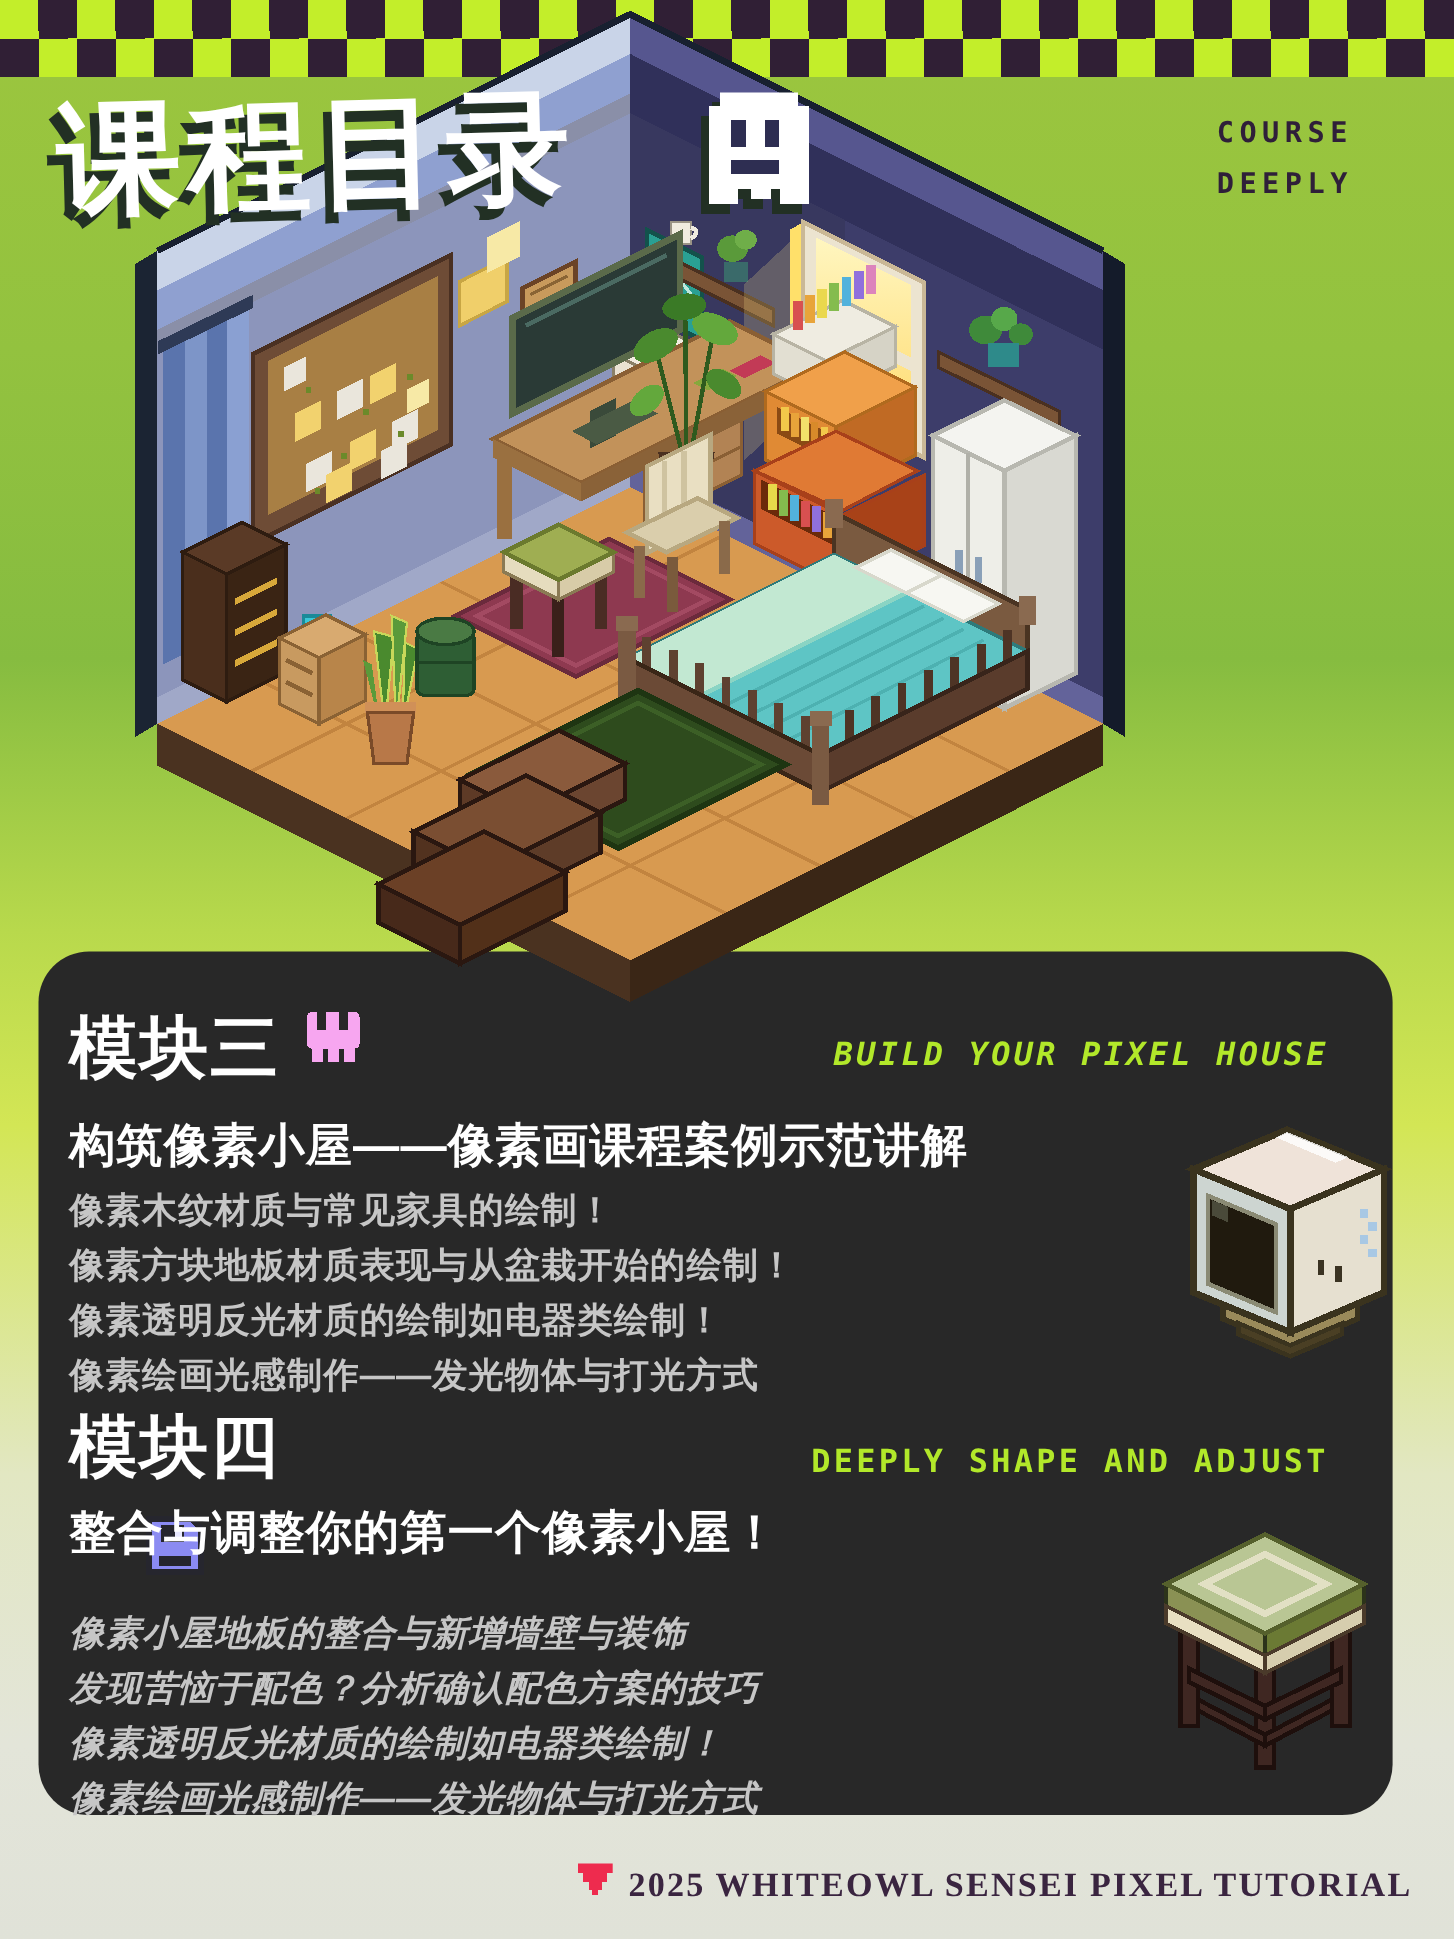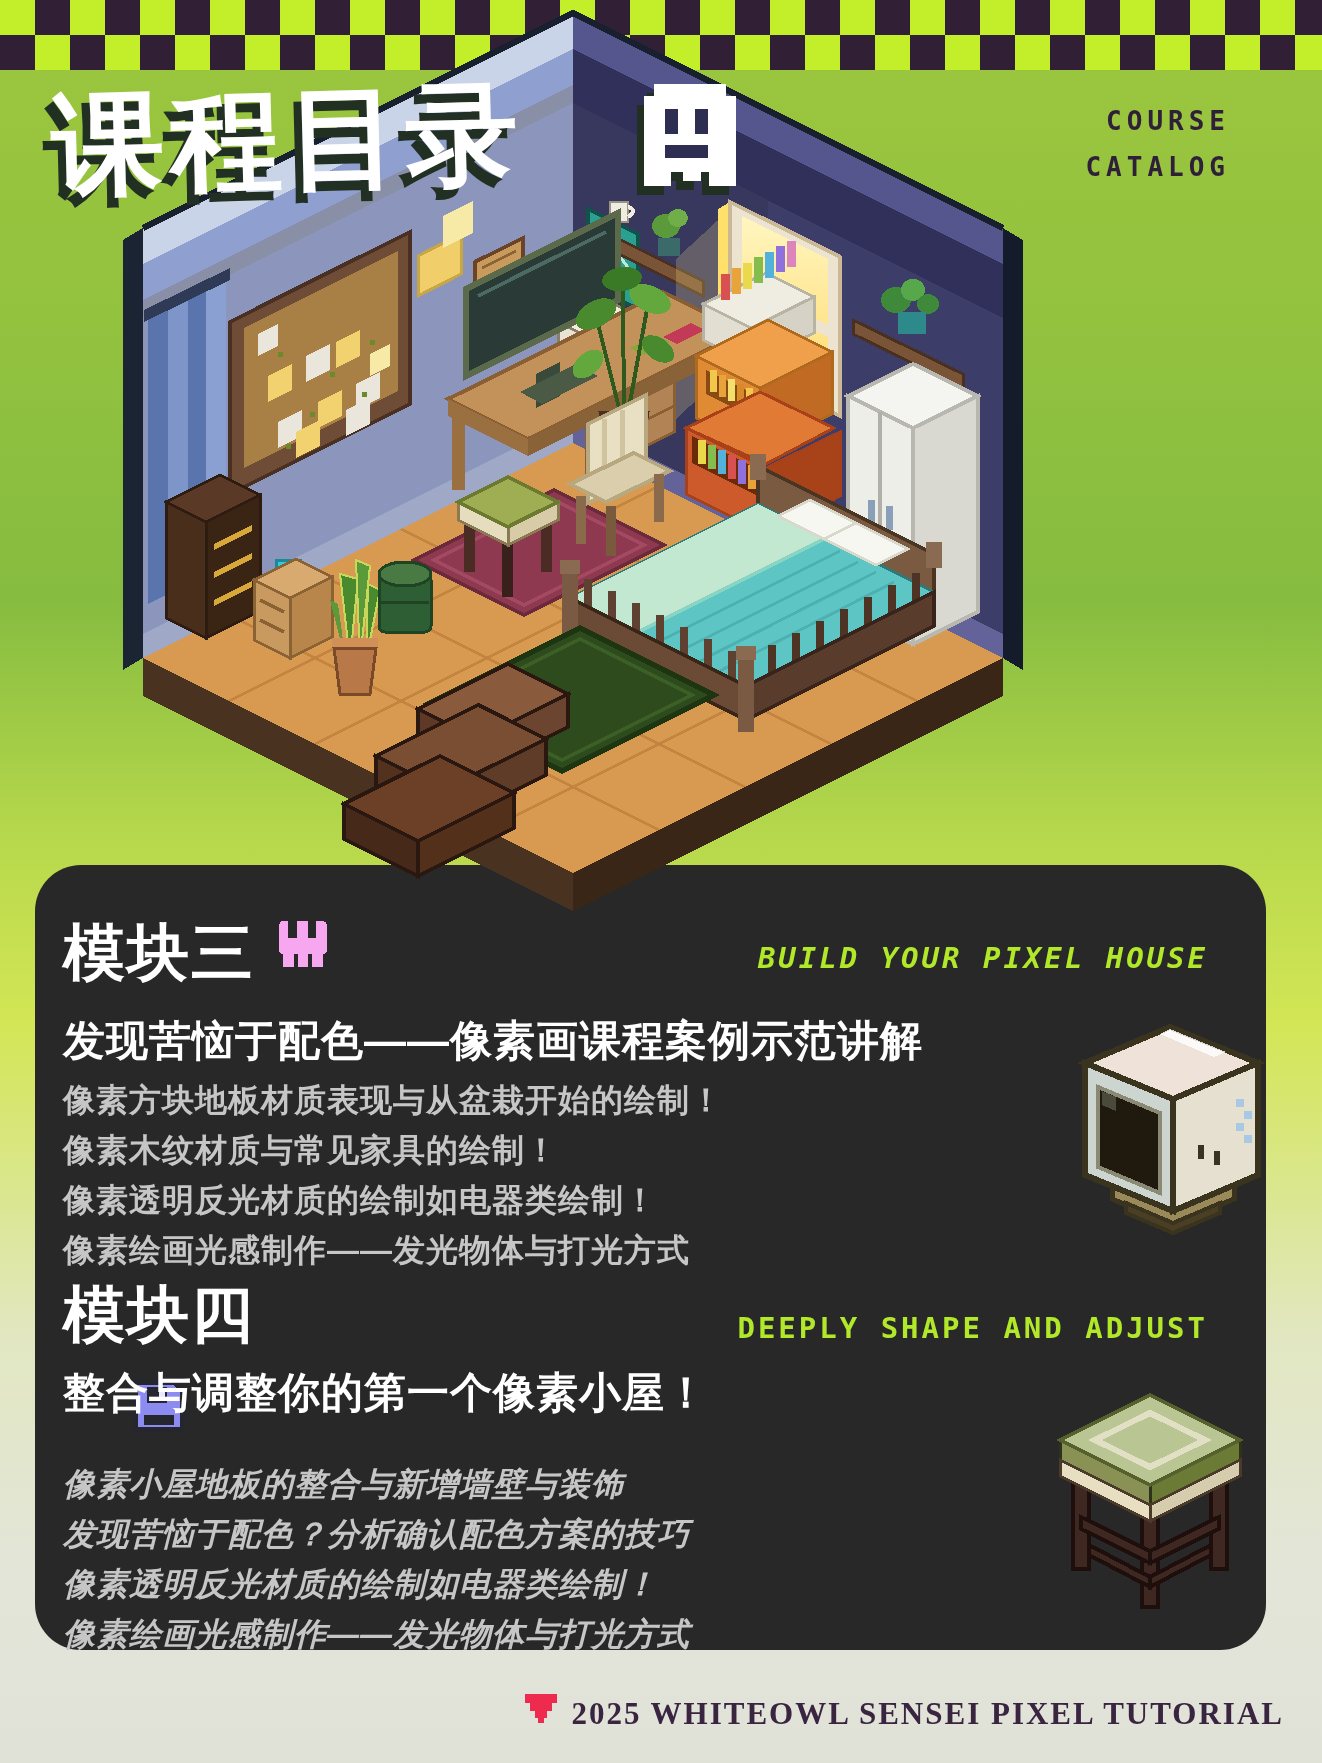--- a/index.html
+++ b/index.html
@@ -47,24 +47,24 @@
           <rect x="4" y="2" width="46" height="32" rx="4" fill="#f7a6f0"></rect>
           <rect x="13" y="2" width="8" height="16" fill="#282828"></rect>
           <rect x="32" y="2" width="8" height="16" fill="#282828"></rect>
           <rect x="8" y="34" width="10" height="12" fill="#f7a6f0"></rect>
           <rect x="22" y="34" width="10" height="12" fill="#f7a6f0"></rect>
           <rect x="36" y="34" width="10" height="12" fill="#f7a6f0"></rect>
         </svg>
       </span>
     </div>
     <div class="tagline" id="m3-tagline">BUILD YOUR PIXEL HOUSE</div>
-    <div class="subtitle" id="m3-subtitle">发现苦恼于配色——像素画课程案例示范讲解</div>
+    <div class="subtitle" id="m3-subtitle">构筑像素小屋——像素画课程案例示范讲解</div>
     <div class="body-lines" id="m3-lines">
+      <div>像素木纹材质与常见家具的绘制！</div>
       <div>像素方块地板材质表现与从盆栽开始的绘制！</div>
-      <div>像素木纹材质与常见家具的绘制！</div>
       <div>像素透明反光材质的绘制如电器类绘制！</div>
       <div>像素绘画光感制作——发光物体与打光方式</div>
     </div>
 
     <div class="module-art" id="tv-art">
       <svg width="250" height="225" viewBox="0 0 250 225" shape-rendering="crispEdges">
         <polygon points="82,170 143,196 204,170 204,184 143,210 82,184" fill="#9a8a5a" stroke="#3a331e" stroke-width="5"></polygon>
         <polygon points="96,188 143,208 190,188 190,198 143,218 96,198" fill="#4a3f24" stroke="#3a331e" stroke-width="4"></polygon>
         <polygon points="55,48 140,12 228,48 143,84" fill="#efe3d9" stroke="#3a331e" stroke-width="6"></polygon>
         <polygon points="55,48 143,84 143,196 55,160" fill="#cdd5d1" stroke="#3a331e" stroke-width="6"></polygon>
@@ -456,21 +456,21 @@
         </g>
       <g fill="#2e2e52">
           <rect x="30" y="25" width="13" height="24"></rect>
           <rect x="60" y="25" width="13" height="24"></rect>
           <rect x="30" y="60" width="43" height="13"></rect>
         </g>
     </svg>
   </span>
   <div class="catalog">
     <div>COURSE</div>
-    <div>CATALOG</div>
+    <div>DEEPLY</div>
   </div>
 
   <div class="footer">
     <span>
       <svg width="32" height="30" viewBox="0 0 32 30" shape-rendering="crispEdges" fill="#ee2b4e">
         <rect x="0" y="0" width="32" height="9"></rect>
           <rect x="5" y="9" width="22" height="8"></rect>
         <rect x="10" y="17" width="12" height="7"></rect>
           <rect x="13" y="24" width="6" height="5"></rect>
       </svg>

